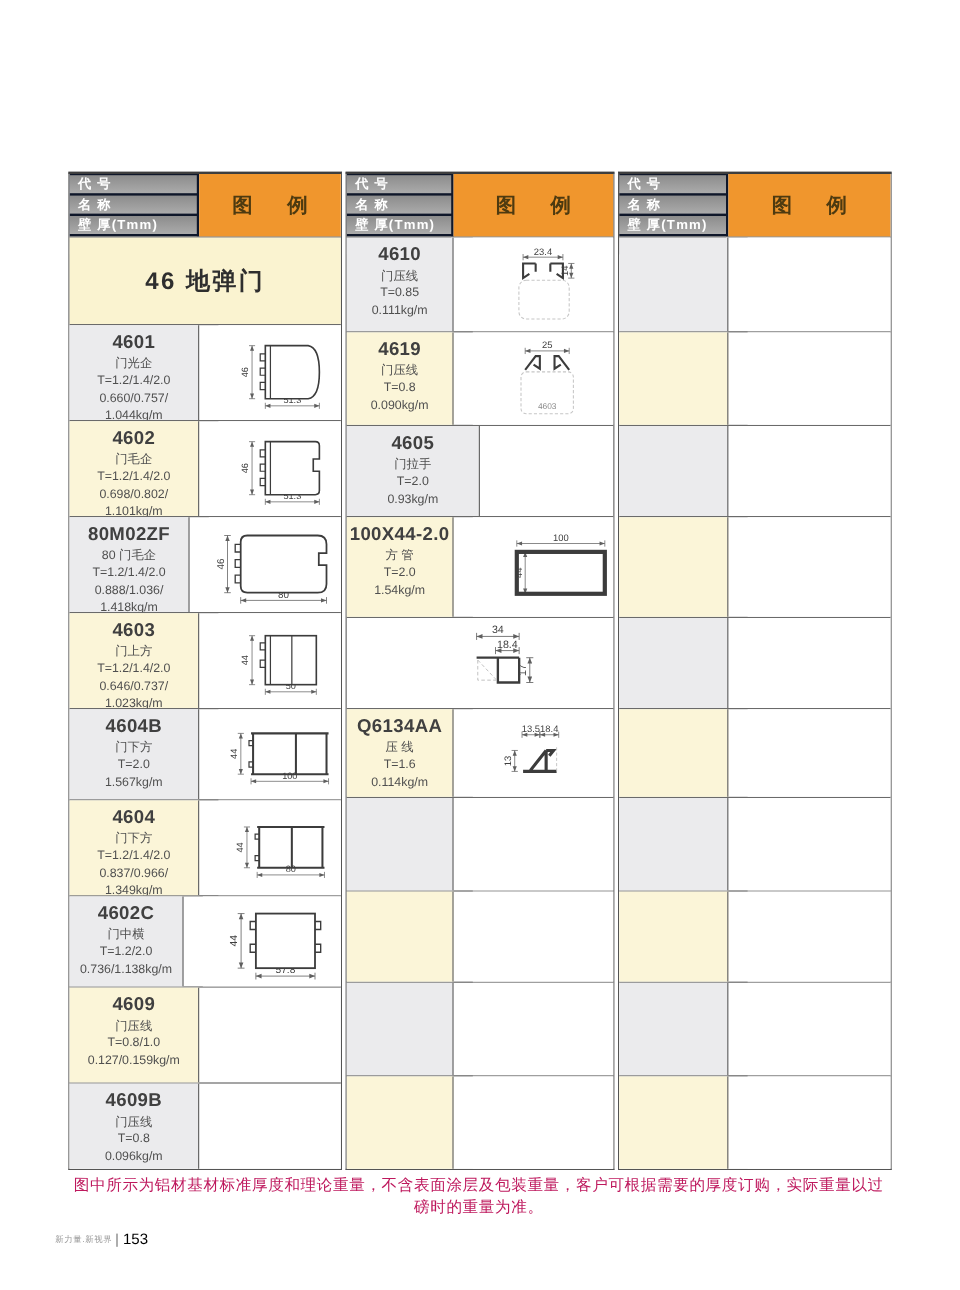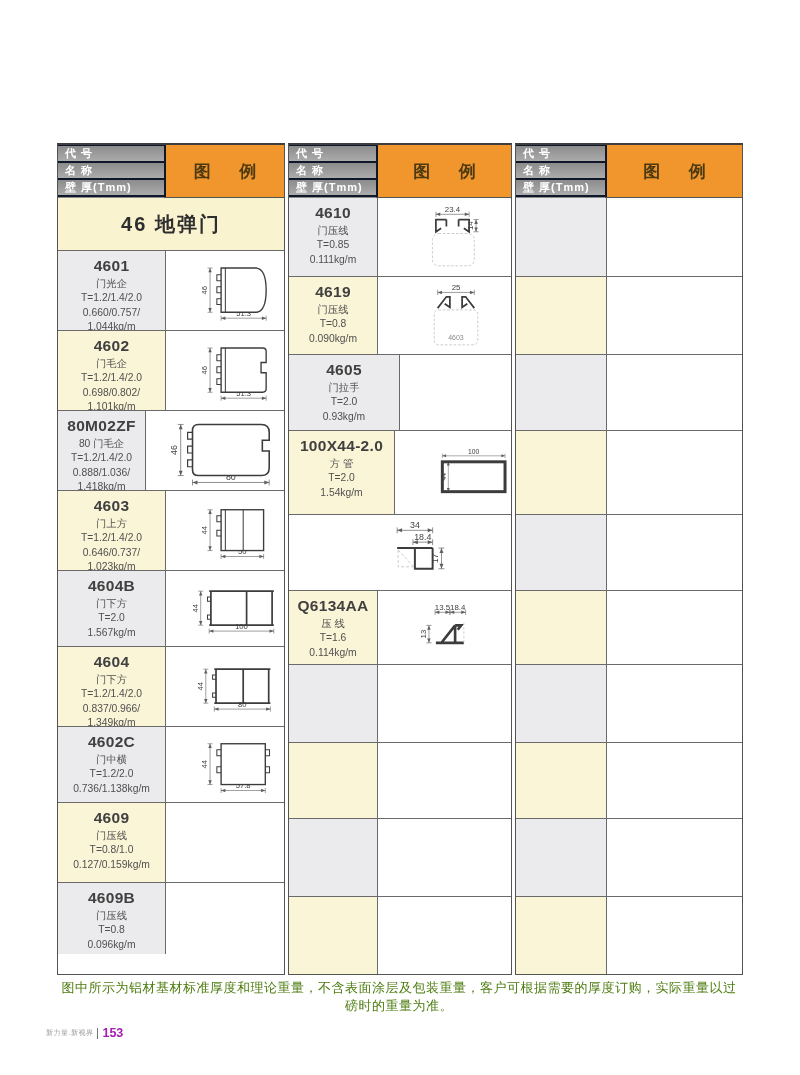--- a/index.html
+++ b/index.html
@@ -38,25 +38,25 @@
   .diag .pf3{fill:none;stroke:#3c3c3c;stroke-width:3;}
   .diag .pthick{fill:none;stroke:#3c3c3c;stroke-width:4;}
   .diag .ghost{fill:none;stroke:#c6c6c6;stroke-width:1;stroke-dasharray:3 2;}
   .diag .ghostline{fill:none;stroke:#bdbdbd;stroke-width:.8;stroke-dasharray:3 2;}
   .diag .dim line{stroke:#5f5f5f;stroke-width:.7;}
   .diag .dim .ar{fill:#5f5f5f;stroke:none;}
   .diag .dim text{font-size:9px;fill:#3f3f3f;font-family:"Liberation Sans",sans-serif;}
   .diag .glabel{font-size:8px;fill:#8a8a8a;font-family:"Liberation Sans",sans-serif;}
 
   
-  .note{position:absolute;left:57px;top:979px;width:684px;text-align:center;font-size:13px;color:#4d7c0f;letter-spacing:.5px;}
+  .note{position:absolute;left:57px;top:979px;width:684px;text-align:center;font-size:13px;color:#be185d;letter-spacing:.5px;}
   .pagefoot{position:absolute;left:46px;top:1026px;display:flex;align-items:center;}
   .slogan{font-size:7px;color:#9a9a9a;letter-spacing:.5px;}
   .pbar{width:1px;height:11px;background:#777;margin:0 4px;}
-  .pnum{font-size:12.5px;font-weight:700;color:#a21caf;}
+  .pnum{font-size:12.5px;font-weight:400;color:#000000;}
 </style>
 </head>
 <body>
 
 <div class="page">
 
   <div id="catalog-table" class="table-wrap">
       <div class="grp" style="width:228px">
         <div class="ghead">
           <div class="ghead-bars" style="width:108px">
@@ -70,21 +70,21 @@
               <span>壁 厚(Tmm)</span>
             </div>
             <div class="gbar">
               <span>重 量(kg/m)</span>
             </div>
           </div>
           <div class="ghead-legend">
             <span>图 例</span>
           </div>
         </div>
-        <div class="row" style="height:52px">
+        <div class="row" style="height:72px">
           <div class="section-cell">46 地弹门</div>
         </div>
         <div class="row" style="height:80px">
           <div class="cell-label bg-gray" style="width:108px">
             <div class="code">4601</div>
             <div class="sub">门光企</div>
             <div class="sub">T=1.2/1.4/2.0</div>
             <div class="sub">0.660/0.757/</div>
             <div class="sub">1.044kg/m</div>
           </div>
@@ -138,21 +138,21 @@
                 <path class="ar" d="M99 70 l-5 -2 v4 z"></path>
                 <text x="72.5" y="67.5" text-anchor="middle">51.3</text>
               </g>
               <path class="pf" d="M46 11 H95 Q99 11 99 15 V28 H93 V40 H99 V59 Q99 63 95 63 H46 Z"></path>
               <line class="pl" x1="51" y1="11" x2="51" y2="63"></line>
               <path class="pl" d="M46 19 h-5 v7 h5 M46 33 h-5 v7 h5 M46 47 h-5 v7 h5"></path>
             </svg>
           </div>
         </div>
         <div class="row" style="height:80px">
-          <div class="cell-label bg-gray" style="width:88px">
+          <div class="cell-label bg-gray" style="width:100px">
             <div class="code">80M02ZF</div>
             <div class="sub">80 门毛企</div>
             <div class="sub">T=1.2/1.4/2.0</div>
             <div class="sub">0.888/1.036/</div>
             <div class="sub">1.418kg/m</div>
           </div>
           <div class="cell-diag">
             <svg class="diag" width="118" height="76" viewBox="0 0 120 76" preserveAspectRatio="xMidYMid meet">
               <g class="dim">
                 <line x1="17" y1="11" x2="17" y2="63"></line>
@@ -263,21 +263,21 @@
                 <path class="ar" d="M38 64 l5 -2 v4 z"></path>
                 <path class="ar" d="M104 64 l-5 -2 v4 z"></path>
                 <text x="71" y="61.5" text-anchor="middle">80</text>
               </g>
               <path class="pl2" d="M38 17 H104 M38 57 H104 M40 17 V57 M102 17 V57 M72 17 V57"></path>
               <path class="pl" d="M40 24 h-4 v5 h4 M40 45 h-4 v5 h4"></path>
             </svg>
           </div>
         </div>
         <div class="row" style="height:76px">
-          <div class="cell-label bg-gray" style="width:108px">
+          <div class="cell-label bg-gray" style="width:95px">
             <div class="code">4602C</div>
             <div class="sub">门中横</div>
             <div class="sub">T=1.2/2.0</div>
             <div class="sub">0.736/1.138kg/m</div>
           </div>
           <div class="cell-diag">
             <svg class="diag" width="118" height="72" viewBox="0 0 120 76" preserveAspectRatio="xMidYMid meet">
               <g class="dim">
                 <line x1="33" y1="13" x2="33" y2="61"></line>
                 <line x1="30" y1="13" x2="36" y2="13"></line>
@@ -391,21 +391,21 @@
         </div>
         <div class="row" style="height:76px">
           <div class="cell-label bg-gray" style="width:111px">
             <div class="code">4605</div>
             <div class="sub">门拉手</div>
             <div class="sub">T=2.0</div>
             <div class="sub">0.93kg/m</div>
           </div>
         </div>
         <div class="row" style="height:84px">
-          <div class="cell-label bg-cream" style="width:106px">
+          <div class="cell-label bg-cream" style="width:89px">
             <div class="code">100X44-2.0</div>
             <div class="sub">方 管</div>
             <div class="sub">T=2.0</div>
             <div class="sub">1.54kg/m</div>
           </div>
           <div class="cell-diag">
             <svg class="diag" width="132" height="72" viewBox="0 0 134 72" preserveAspectRatio="xMidYMid meet">
               <g class="dim">
                 <line x1="42" y1="13" x2="126" y2="13"></line>
                 <line x1="42" y1="10" x2="42" y2="16"></line>

